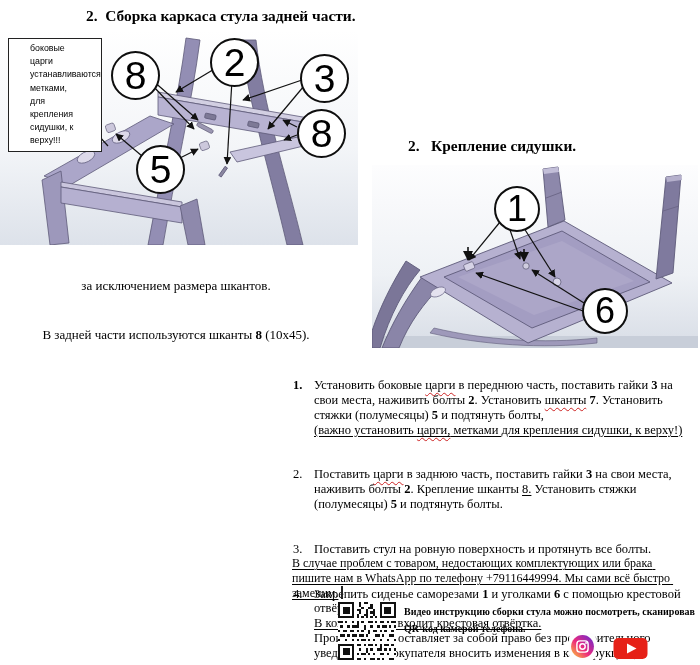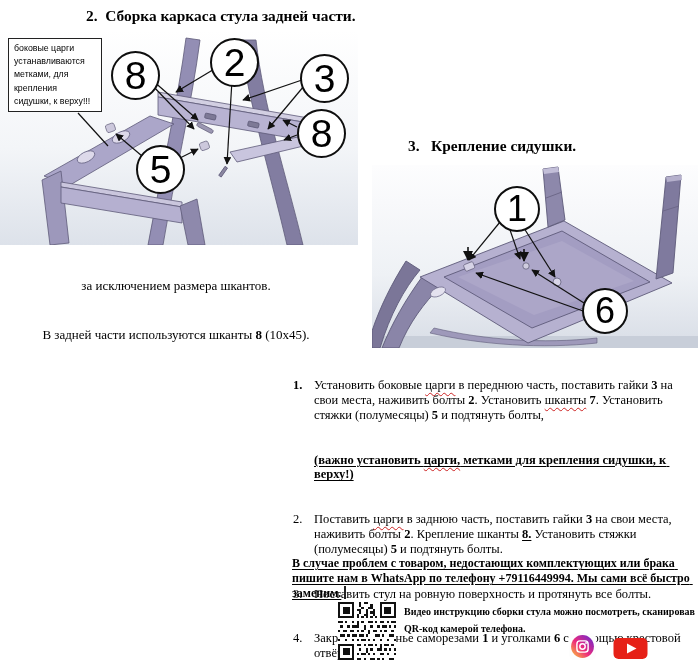--- a/index.html
+++ b/index.html
@@ -1,52 +1,52 @@
 <!DOCTYPE html>
 <html><head>
 <meta charset="utf-8">
 <style>
   html,body{margin:0;padding:0;background:#fff;}
   #page{position:relative;width:700px;height:665px;background:#ffffff;overflow:hidden;
         font-family:"Liberation Serif",serif;color:#000;}
   .abs{position:absolute;}
   .h{position:absolute;font-size:15.4px;white-space:pre;font-weight:bold;}
   .notebox{position:absolute;left:8px;top:38px;width:94px;box-sizing:border-box;
-           background:#fff;border:1.6px solid #222;padding:3px 5px;
+           background:#fff;border:1.6px solid #222;padding:3px 21px;
            font-family:"Liberation Sans",sans-serif;font-size:8.8px;line-height:1.5;}
   .co{position:absolute;width:45px;height:45px;border:2.6px solid #0e0e0e;border-radius:50%;
       background:#fff;display:flex;align-items:center;justify-content:center;
       font-family:"Liberation Sans",sans-serif;font-size:39px;line-height:1;color:#000;z-index:5;}
   .co.small{width:42px;height:42px;font-size:36px;}
   .under{position:absolute;left:0;top:245px;width:352px;text-align:center;
          font-size:13px;line-height:16.4px;white-space:pre-wrap;}
   .instr{position:absolute;left:293px;top:348px;width:407px;font-size:12.5px;line-height:14.9px;
          white-space:pre-wrap;}
   .li{display:flex;}
   .num{flex:none;width:21px;}
   .content{flex:1;}
   .b{font-weight:bold;}
-  .bu{font-weight:bold;text-decoration:underline;text-decoration-thickness:1.2px;text-underline-offset:2px;margin-top:30px;}
+  .bu{font-weight:normal;text-decoration:underline;text-decoration-thickness:1.2px;text-underline-offset:2px;}
   .block{display:block;}
   .sq{text-decoration:underline;text-decoration-style:wavy;text-decoration-color:#c22;
       text-decoration-thickness:1px;text-decoration-skip-ink:none;text-underline-offset:2.5px;}
   .whats{position:absolute;left:292px;top:556px;width:398px;font-size:12px;line-height:15px;
          white-space:pre-wrap;}
   .cursor{display:inline-block;width:1.4px;height:13px;background:#222;margin-left:3px;vertical-align:-2px;}
   .qrcap{position:absolute;left:404px;top:604px;width:292px;font-weight:bold;font-size:10px;
          line-height:16.5px;white-space:pre-wrap;}
   svg{display:block;}
 </style>
 </head>
 <body>
 
 <div id="page">
 
   <div class="h" style="left:86px;top:7px">2.  Сборка каркаса стула задней части.</div>
-  <div class="h" style="left:408px;top:137px">3.   Крепление сидушки.</div>
+  <div class="h" style="left:408px;top:137px">2.   Крепление сидушки.</div>
 
   <svg class="abs" style="left:0;top:30px" width="358" height="215" viewBox="0 0 358 215">
     <defs>
       <linearGradient id="bg1" x1="0" y1="0" x2="0" y2="1">
         <stop offset="0" stop-color="#ffffff"></stop>
           <stop offset="0.55" stop-color="#f3f5f8"></stop>
         <stop offset="1" stop-color="#dde2ea"></stop>
       </linearGradient>
       <marker id="arr1" viewBox="0 0 10 10" refX="9" refY="5" markerWidth="6.5" markerHeight="6.5" orient="auto-start-reverse">
         <path d="M0 0L10 5L0 10z" fill="#111"></path>

